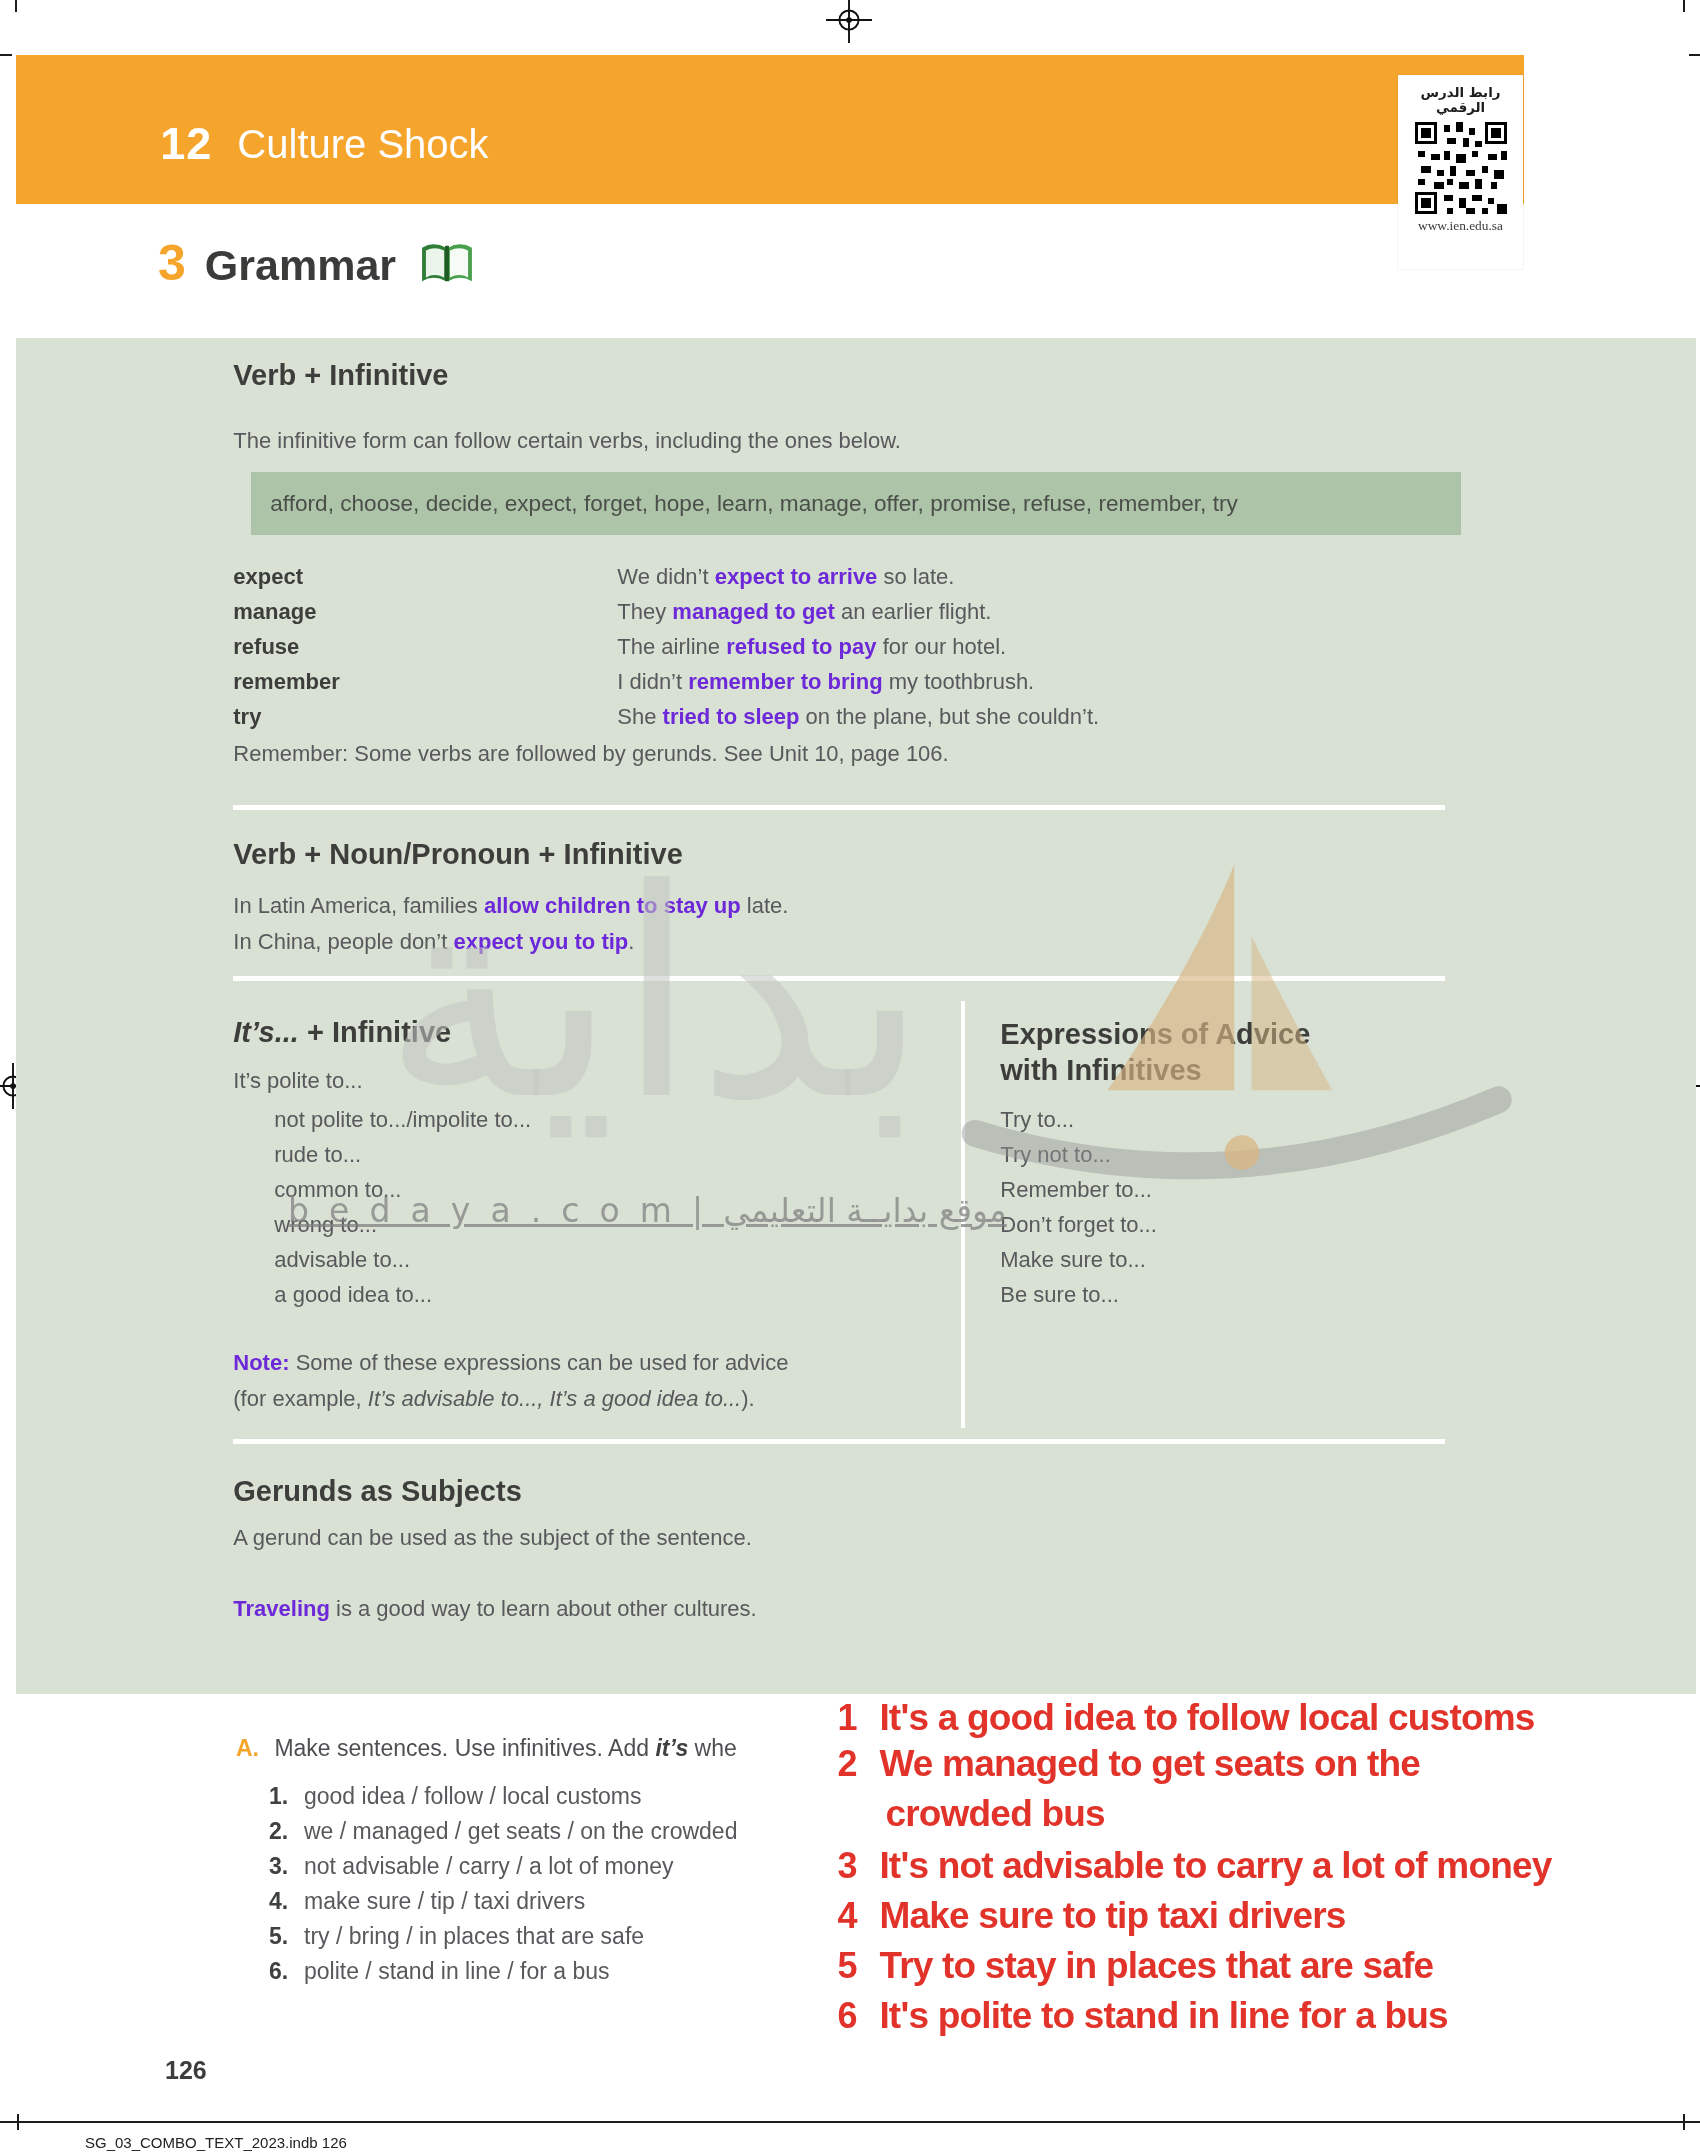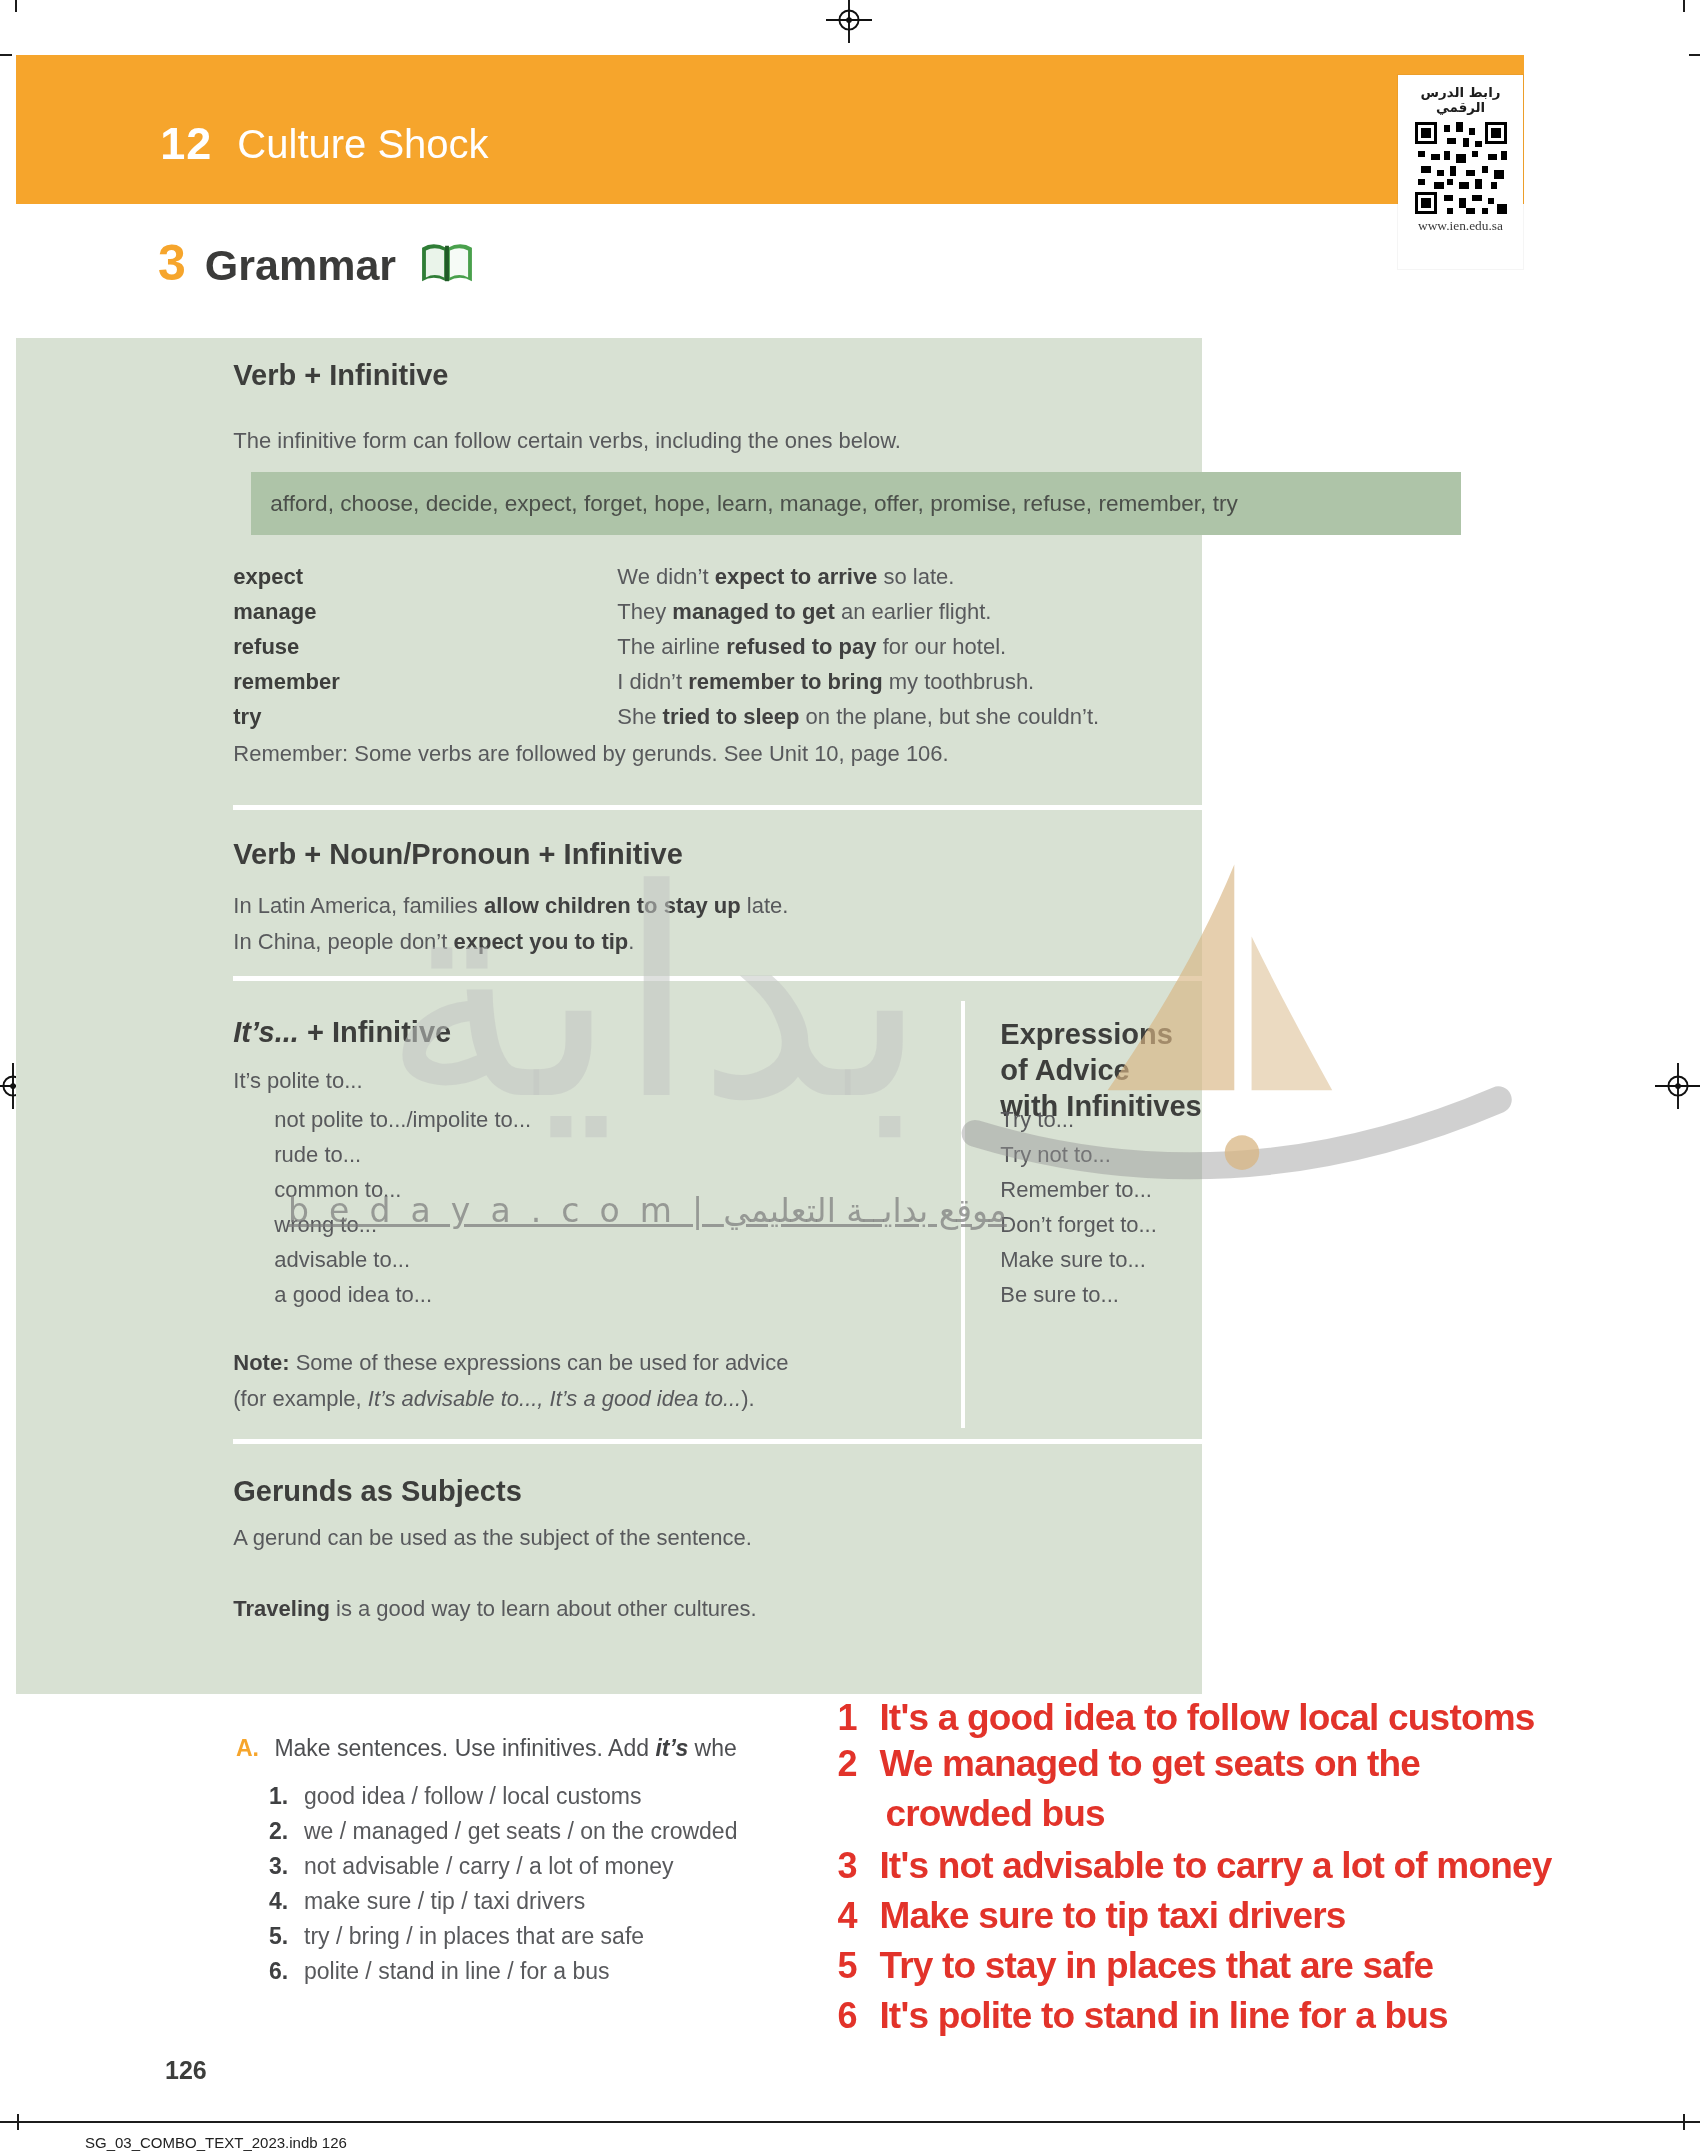--- a/index.html
+++ b/index.html
@@ -22,24 +22,24 @@
   .qr-label { font-family:"DejaVu Sans",sans-serif; font-size:13.4px; font-weight:bold;
     color:#1d1d1d; margin-top:9.6px; direction:rtl; }
   .qr-svg { display:block; margin:7.7px auto 3.8px auto; }
   .qr-url { font-family:"Liberation Serif",serif; font-size:13.4px; color:#3c3c3c; }
   
   .section-head { position:absolute; left:158px; top:238px; display:flex; align-items:flex-end; }
   .sec-num { font-size:50px; font-weight:bold; color:#f6a52c; line-height:1; }
   .sec-title { font-size:43px; font-weight:bold; color:#3b3b3a; margin-left:19px; line-height:1.05; }
   .book-icon { margin-left:23px; margin-bottom:1.9px; }
   
-  .panel { position:absolute; left:16.3px; top:338px; width:1186px; height:1356px; background:#d8e1d3; }
+  .panel { position:absolute; left:16.3px; top:338px; width:1680px; height:1356px; background:#d8e1d3; }
   .panel .h { position:absolute; font-size:29px; font-weight:bold; color:#3d3e3c; }
   .panel .body { font-size:22px; color:#58595c; }
-  .panel b { color:#404040; }
+  .panel b { color:#6d28d9; }
   .h1 { left:217px; top:21px; }
   .intro { position:absolute; left:217px; top:90px; }
   .verbbox { position:absolute; left:235px; top:134px; width:1210px; height:63px;
     background:#aec4a8; display:flex; align-items:center; padding-left:19px;
     font-size:22.6px; color:#4b4f4a; }
   .vtable { position:absolute; left:217px; top:221px; }
   .vrow { display:flex; height:35px; align-items:center; font-size:22px; }
   .vb { width:384px; font-weight:bold; color:#3d3e3c; }
   .reminder { position:absolute; left:217px; top:403px; }
   .divider { position:absolute; left:217px; width:1212px; height:4.8px; background:#fff; }

